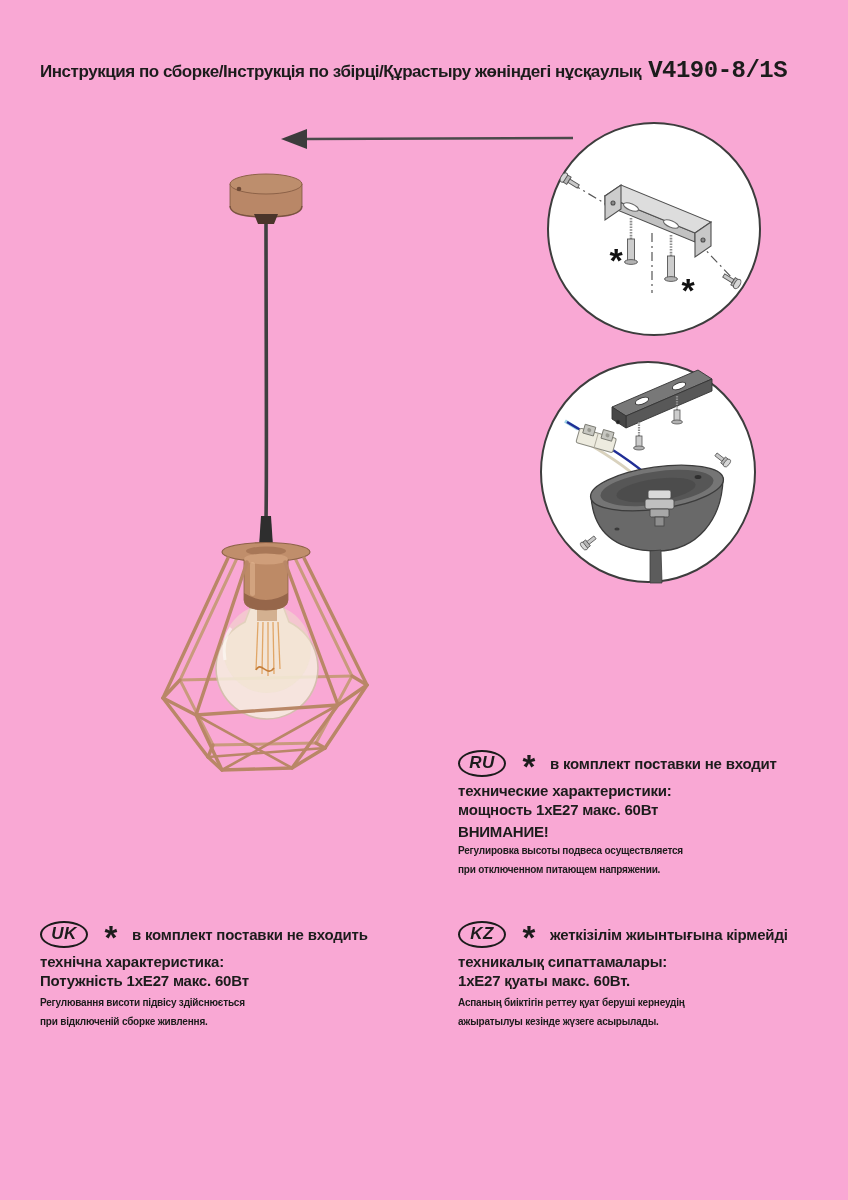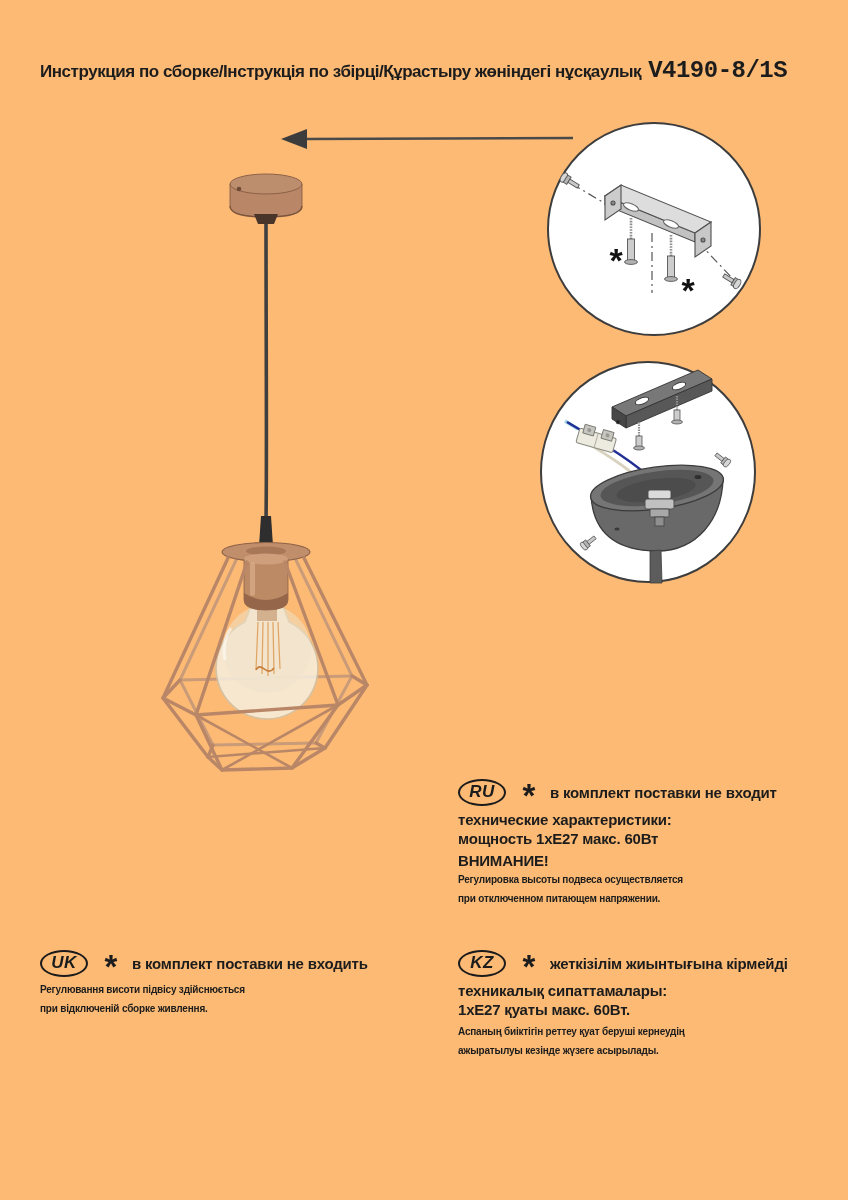--- a/index.html
+++ b/index.html
@@ -4,37 +4,37 @@
 <style>
   * { margin:0; padding:0; box-sizing:border-box; }
   html,body { width:848px; height:1200px; }
   body {
     background:#ffffff;
     font-family:"Liberation Sans", sans-serif;
     color:#1c1c1c;
     position:relative;
     overflow:hidden;
   }
-  .page { position:absolute; inset:0; background:#fdba74; }
+  .page { position:absolute; inset:0; background:#f9a8d4; }
 
   
   .title-row {
     position:absolute; left:40px; top:57px;
     display:flex; align-items:baseline; gap:7px;
     white-space:nowrap; font-weight:bold;
   }
   .title-prefix { font-size:17px; letter-spacing:-0.45px; }
   .model-number { font-size:24px; letter-spacing:-0.5px;font-family:Liberation Mono, monospace; }
 
   
   svg.fig { position:absolute; overflow:visible; }
 
   
   .lang-section { position:absolute; }
-  .badge-row { display:flex; align-items:center; height:28px;margin-top:29px; }
+  .badge-row { display:flex; align-items:center; height:28px; }
   .badge {
     flex:0 0 auto;
     width:48px; height:27px;
     border:2.5px solid #1b1b1b; border-radius:50%;
     display:flex; align-items:center; justify-content:center;
     font-size:17px; font-weight:bold; letter-spacing:0.5px;
     font-style:italic;
   }
   .asterisk {
     font-size:33px; font-weight:bold; line-height:28px;
@@ -258,20 +258,22 @@
 при отключенном питающем напряжении.</div>
     </div>
   </section>
 
   <section class="lang-section" style="left:40px; top:920px; width:410px;">
     <div class="badge-row">
       <span class="badge">UK</span>
       <span class="asterisk">*</span>
       <span class="note">в комплект поставки не входить</span>
     </div>
+    <div class="spec">технічна характеристика:
+Потужність 1хЕ27 макс. 60Вт</div>
     <div class="warn">
       <div class="warn-body">Регулювання висоти підвісу здійснюється
 при відключеній сборке живлення.</div>
     </div>
   </section>
 
   <section class="lang-section" style="left:458px; top:920px; width:388px;">
     <div class="badge-row">
       <span class="badge">KZ</span>
       <span class="asterisk">*</span>

